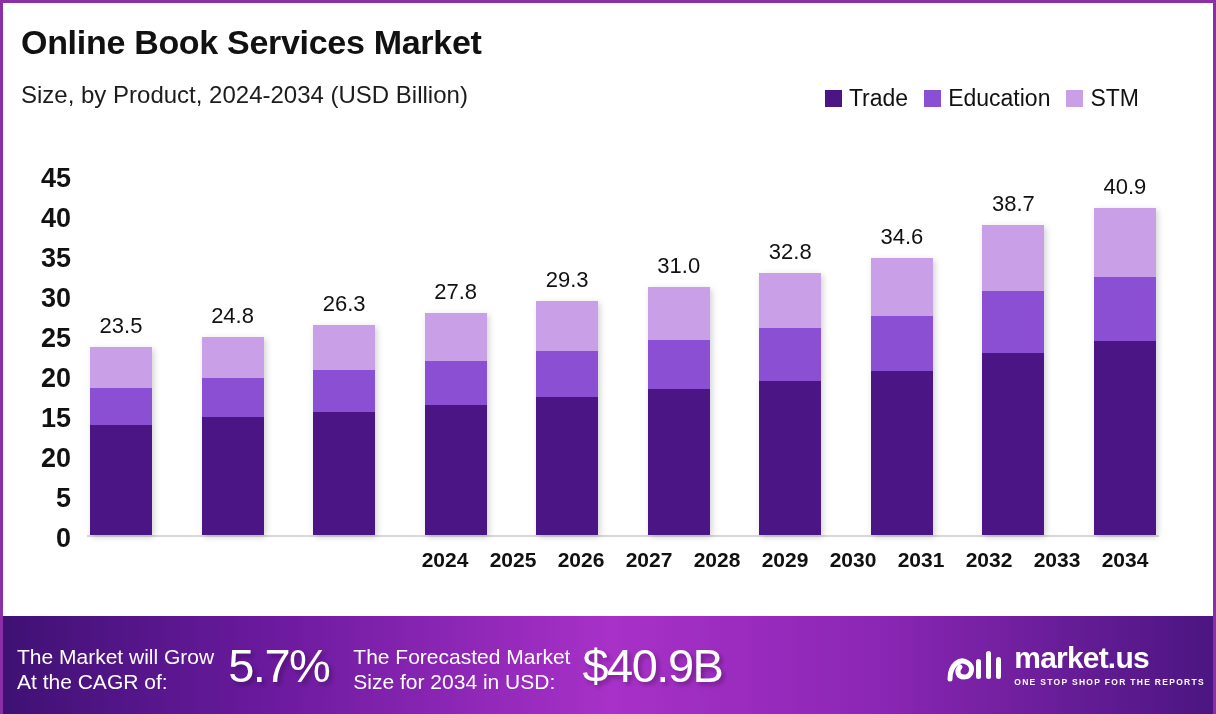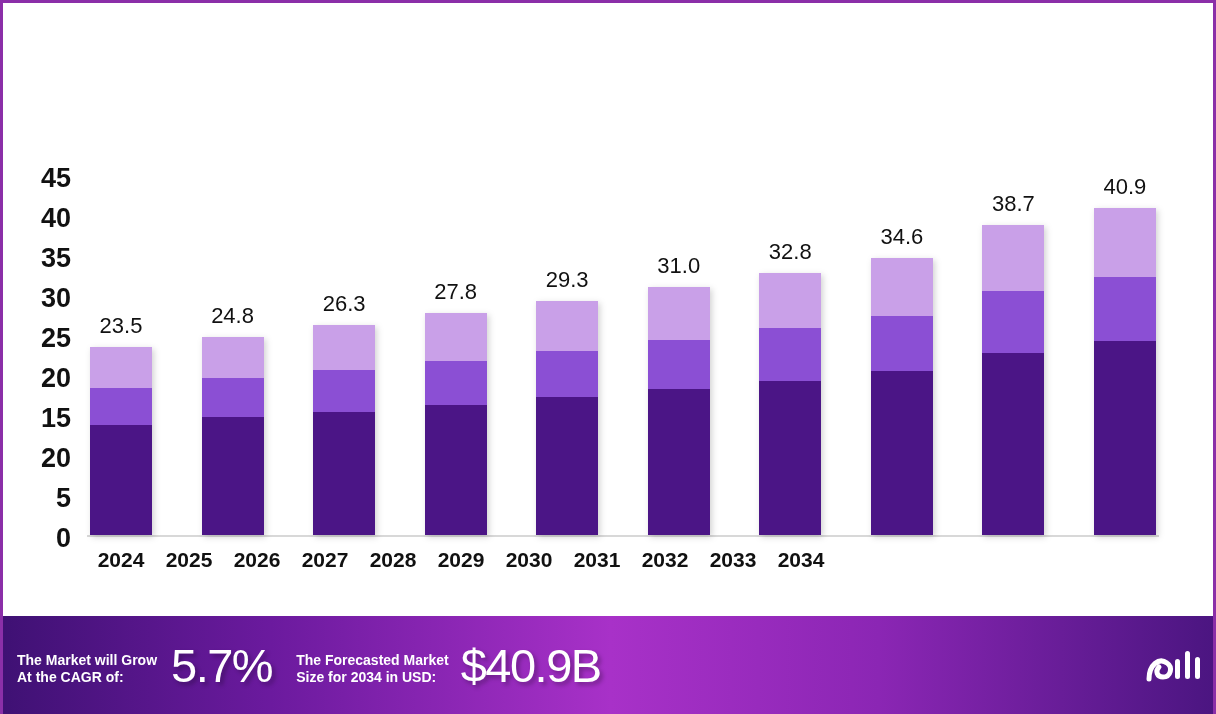--- a/index.html
+++ b/index.html
@@ -75,37 +75,37 @@
   }
   .seg { width: 100%; }
   .bar-total-label {
     position: absolute;
     left: 50%; transform: translateX(-50%);
     font-size: 22px; color: #111; white-space: nowrap;
   }
   .x-labels {
     position: absolute; left: 84px; top: 425px;
     width: 1072px;
-    display: flex; justify-content: flex-start;
+    display: flex; justify-content: flex-end;
   }
   .x-label {
     width: 68px; text-align: center;
     font-size: 21px; font-weight: bold; color: #111;
   }
   
   .banner {
     position: absolute; left: 0; bottom: 0;
     width: 1216px; height: 98px;
     background: linear-gradient(90deg, #3F1174 0%, #6B1A9E 22%, #A831C8 50%, #8B26B4 72%, #4A1580 100%);
     display: flex; align-items: center;
     overflow: hidden;
   }
   .banner-block { display: flex; align-items: center; }
   .banner-text {
-    color: #ffffff; font-size: 14px; font-weight: bold;
+    color: #ffffff; font-size: 21px; font-weight: normal;
     line-height: 1.2; white-space: pre-line; margin-top: 8px;
   }
   .banner-big {
     color: #ffffff; font-weight: normal;
     font-size: 47px;
     text-shadow: 3px 3px 4px rgba(0,0,0,0.28);
     letter-spacing: -1.5px;
   }
   .blk-1 { margin-left: 14px; }
   .blk-2 { margin-left: 14px; }
@@ -125,20 +125,39 @@
   .logo-tagline {
     color: #ffffff; font-size: 8.5px; letter-spacing: 1.3px;
     margin-top: 4px; font-weight: bold;
   }
 </style>
 </head>
 <body>
 
 <div id="infographic">
 
+  <div class="header">
+    <div class="title">Online Book Services Market</div>
+    <div class="subtitle">Size, by Product, 2024-2034 (USD Billion)</div>
+
+    <div class="legend">
+      <div class="legend-item">
+        <span class="legend-swatch" style="background:#4B1586"></span>
+        <span class="legend-label">Trade</span>
+      </div>
+      <div class="legend-item">
+        <span class="legend-swatch" style="background:#8B4FD4"></span>
+        <span class="legend-label">Education</span>
+      </div>
+      <div class="legend-item">
+        <span class="legend-swatch" style="background:#C9A0E8"></span>
+        <span class="legend-label">STM</span>
+      </div>
+    </div>
+  </div>
 
   <div class="plot">
     <div class="y-axis" id="y-axis">
         <div class="y-tick" style="top: 0px;">45</div>
         <div class="y-tick" style="top: 40px;">40</div>
         <div class="y-tick" style="top: 80px;">35</div>
         <div class="y-tick" style="top: 120px;">30</div>
         <div class="y-tick" style="top: 160px;">25</div>
         <div class="y-tick" style="top: 200px;">20</div>
         <div class="y-tick" style="top: 240px;">15</div>
@@ -260,15 +279,19 @@
       <div class="banner-big">$40.9B</div>
     </div>
 
     <div class="logo-wrap">
       <svg class="logo-mark" width="62" height="40" viewBox="0 0 62 40">
         <path d="M6 34 C6 20, 16 12, 24 18 C30 22, 28 32, 20 32 C14 32, 12 26, 16 22" fill="none" stroke="#ffffff" stroke-width="5" stroke-linecap="round"></path>
         <rect x="32" y="14" width="5" height="20" rx="2.5" fill="#ffffff"></rect>
         <rect x="42" y="6" width="5" height="28" rx="2.5" fill="#ffffff"></rect>
         <rect x="52" y="12" width="5" height="22" rx="2.5" fill="#ffffff"></rect>
       </svg>
+      <div class="logo-text-wrap">
+        <div class="logo-name">market.us</div>
+        <div class="logo-tagline">ONE STOP SHOP FOR THE REPORTS</div>
+      </div>
     </div>
   </div>
 </div>
 
 </body></html>

